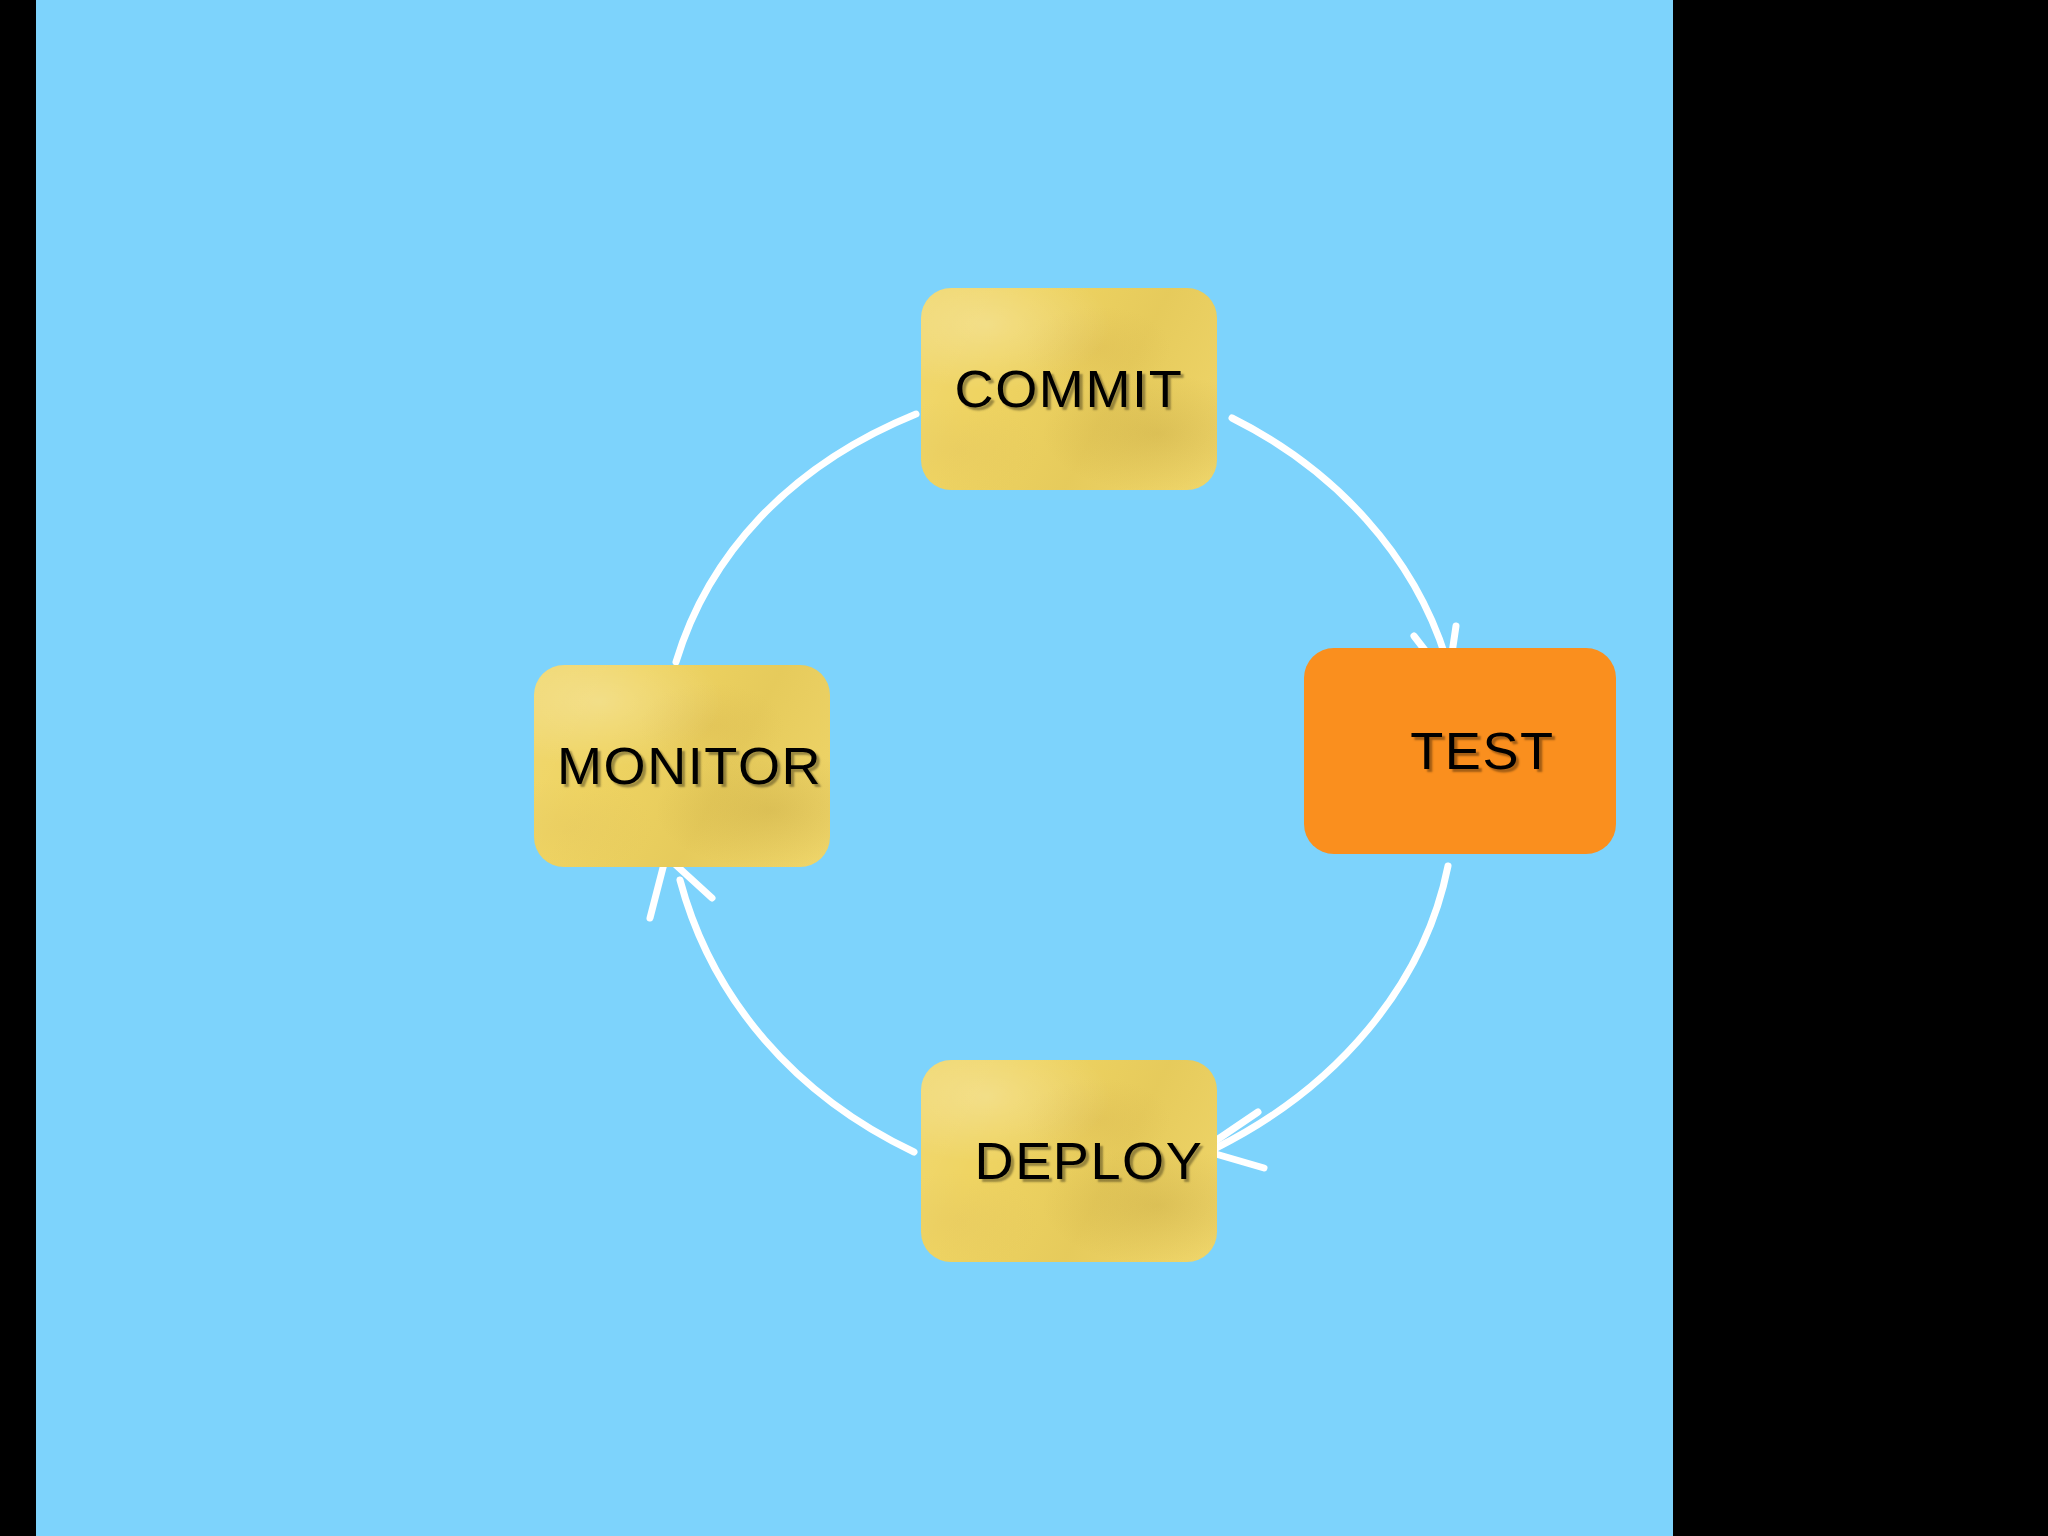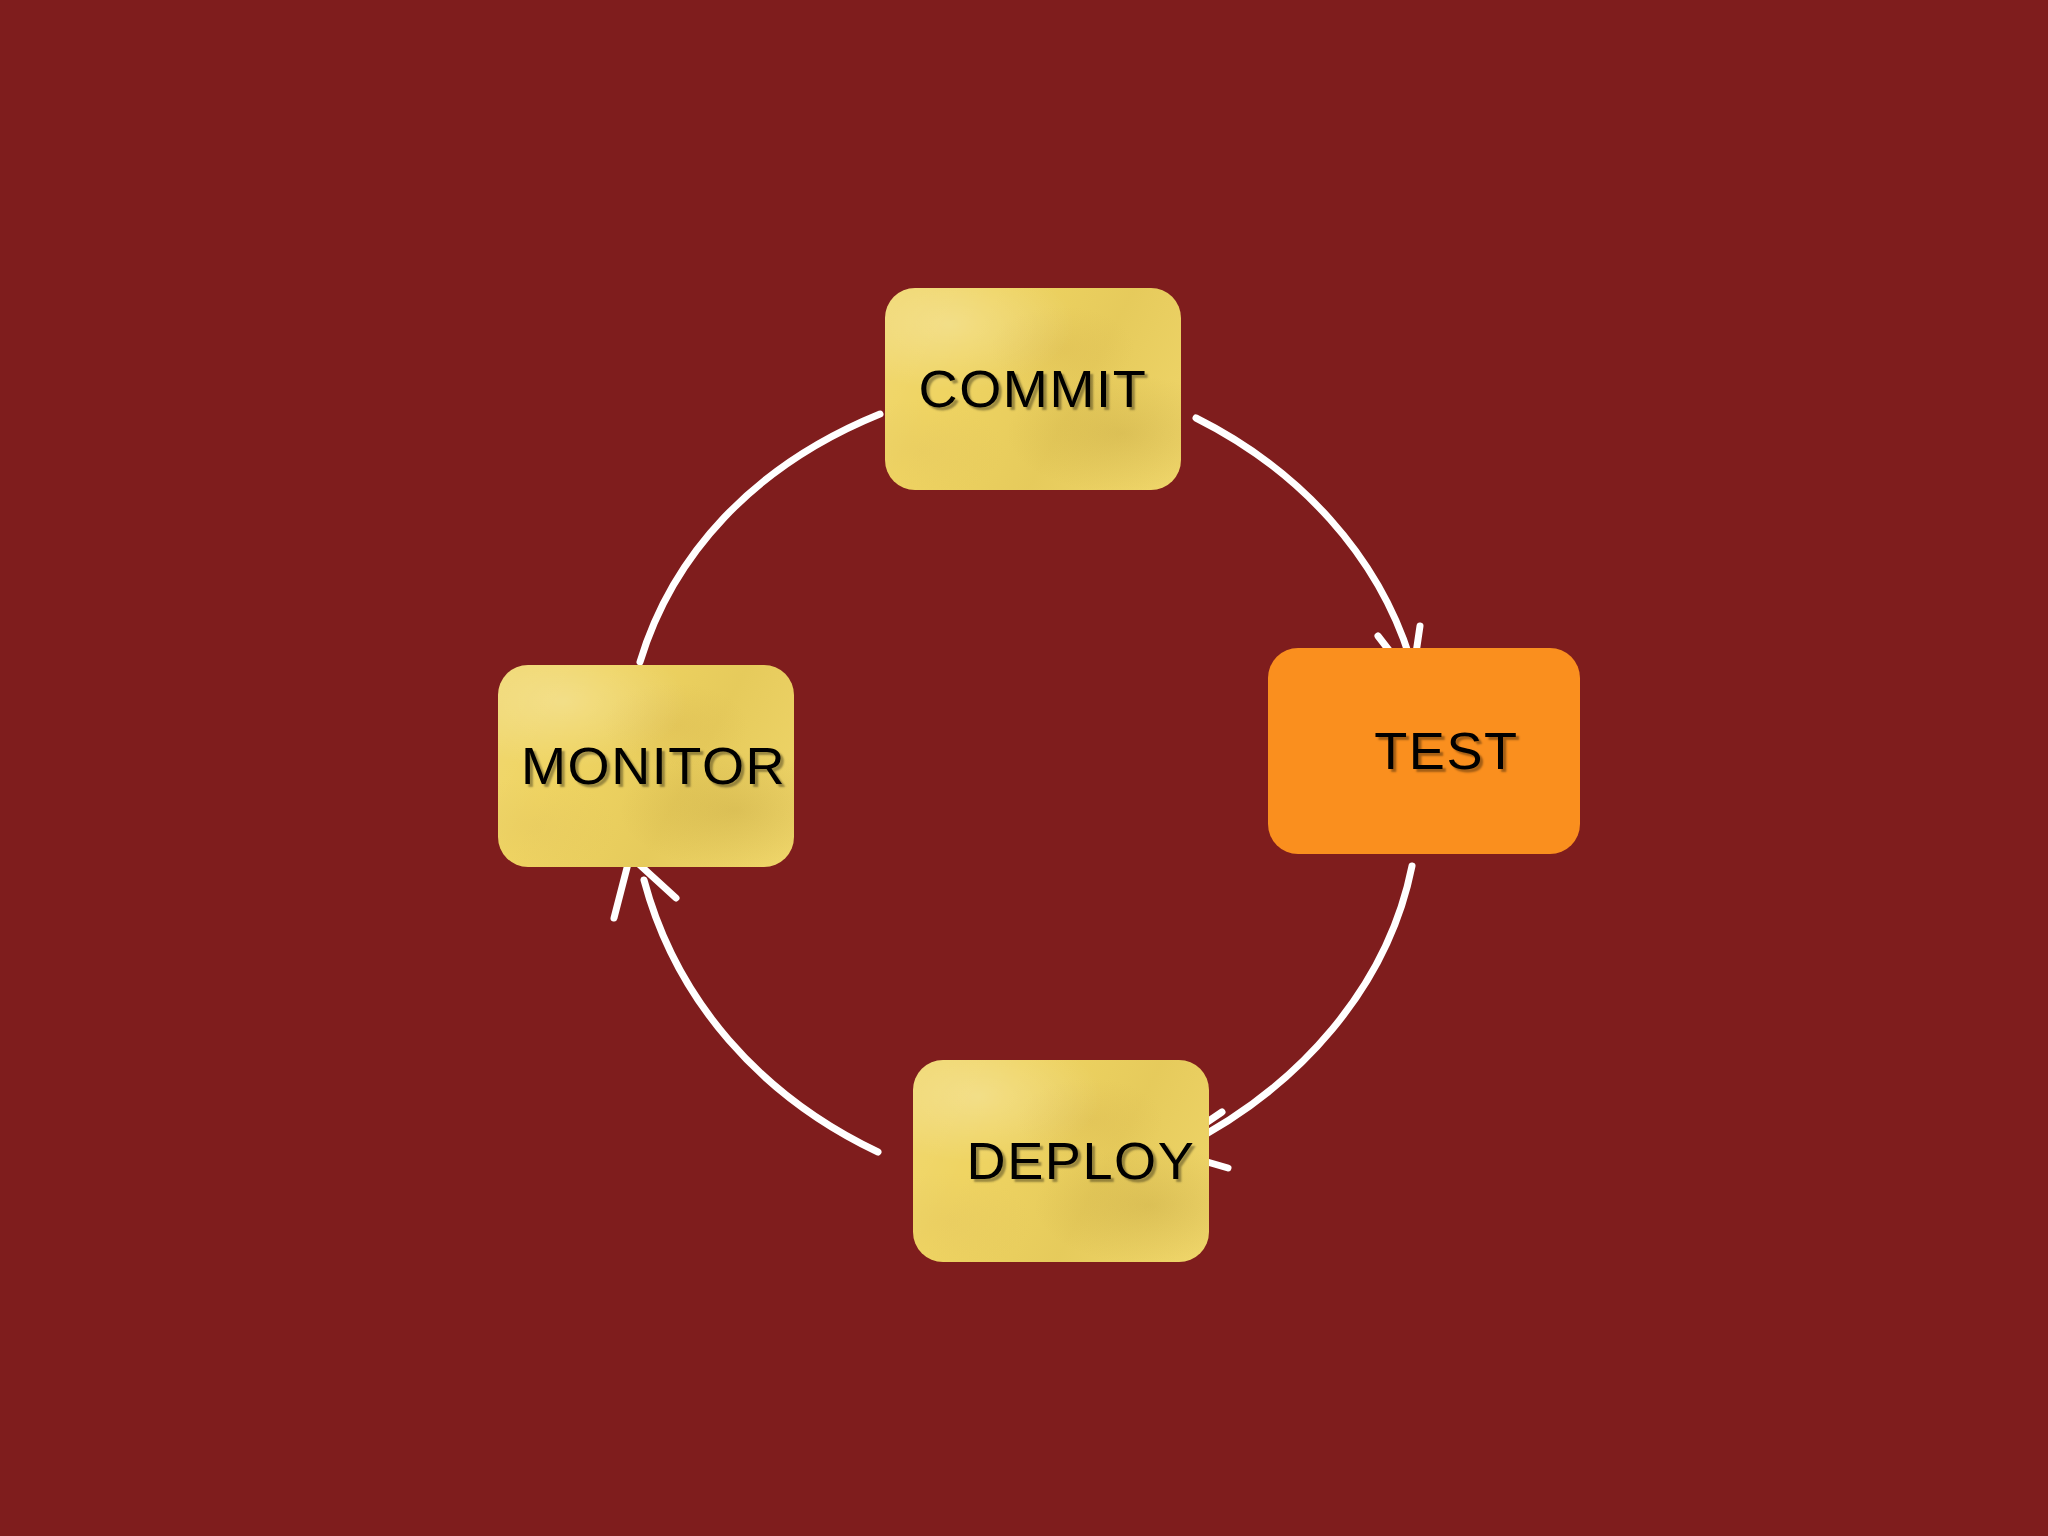--- a/index.html
+++ b/index.html
@@ -10,23 +10,24 @@
   }
   body {
     width: 2048px;
     height: 1536px;
     overflow: hidden;
     font-family: "Liberation Sans", sans-serif;
   }
 
   #stage {
     position: relative;
-    width: 2048px;
+    width: 1637px;
     height: 1536px;
-    background: #7f1d1d;
+    background: #7dd3fc;
+    margin-left: 36px;
   }
 
   
   #arcs {
     position: absolute;
     left: 0;
     top: 0;
     width: 2048px;
     height: 1536px;
     pointer-events: none;
@@ -66,21 +67,21 @@
   }
 
   
   .node.active {
     background-color: #fa8f1e;
     padding-left: 44px;
   }
 
   #node-commit  { left: 885px;  top: 288px;  width: 296px; height: 202px; }
   #node-test    { left: 1268px; top: 648px;  width: 312px; height: 206px; }
-  #node-deploy  { left: 913px;  top: 1060px; width: 296px; height: 202px; padding-left: 40px; }
+  #node-deploy  { left: 885px;  top: 1060px; width: 296px; height: 202px; padding-left: 40px; }
   #node-monitor { left: 498px;  top: 665px;  width: 296px; height: 202px; padding-left: 16px; }
 </style>
 </head>
 <body>
 
 <div id="stage">
 
   <svg id="arcs" viewBox="0 0 2048 1536" xmlns="http://www.w3.org/2000/svg">
 
     <g>

